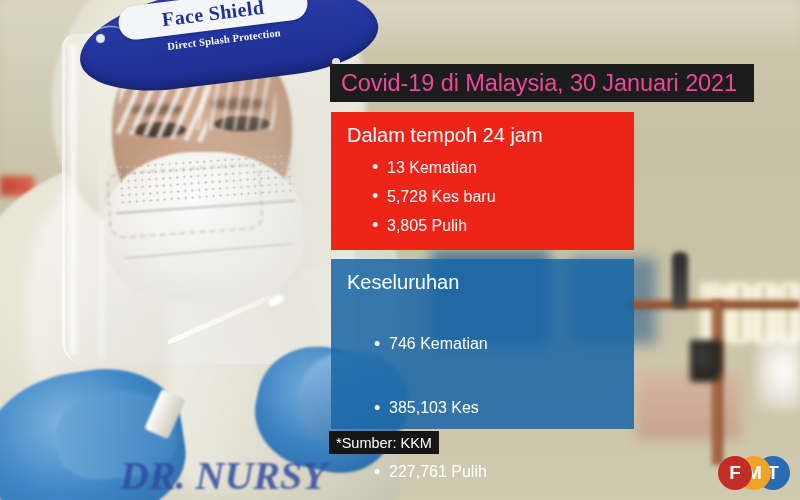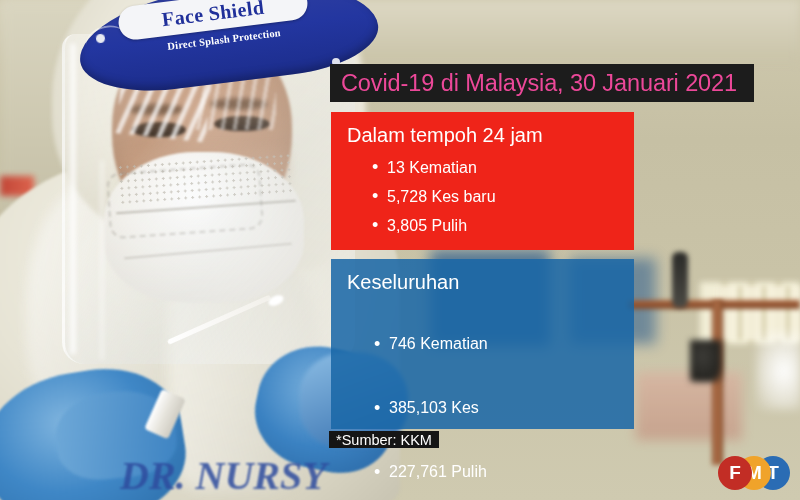--- a/index.html
+++ b/index.html
@@ -381,21 +381,21 @@
     position: absolute;
     left: -15px;
     top: 0;
     font-size: 18px;
   }
   .panel-blue ul { padding-left: 42px; }
   .panel-blue li { line-height: 28px; margin-top: 36px; }
 
   .source-band {
     position: absolute;
-    left: 329px; top: 431px; height: 17px;
+    left: 329px; top: 431px; height: 23px;
     background: #151515;
     display: flex; align-items: center;
     padding: 0 7px;
   }
   .source-band span {
     color: #ffffff;
     font-size: 14.5px;
     white-space: nowrap;
   }
 

